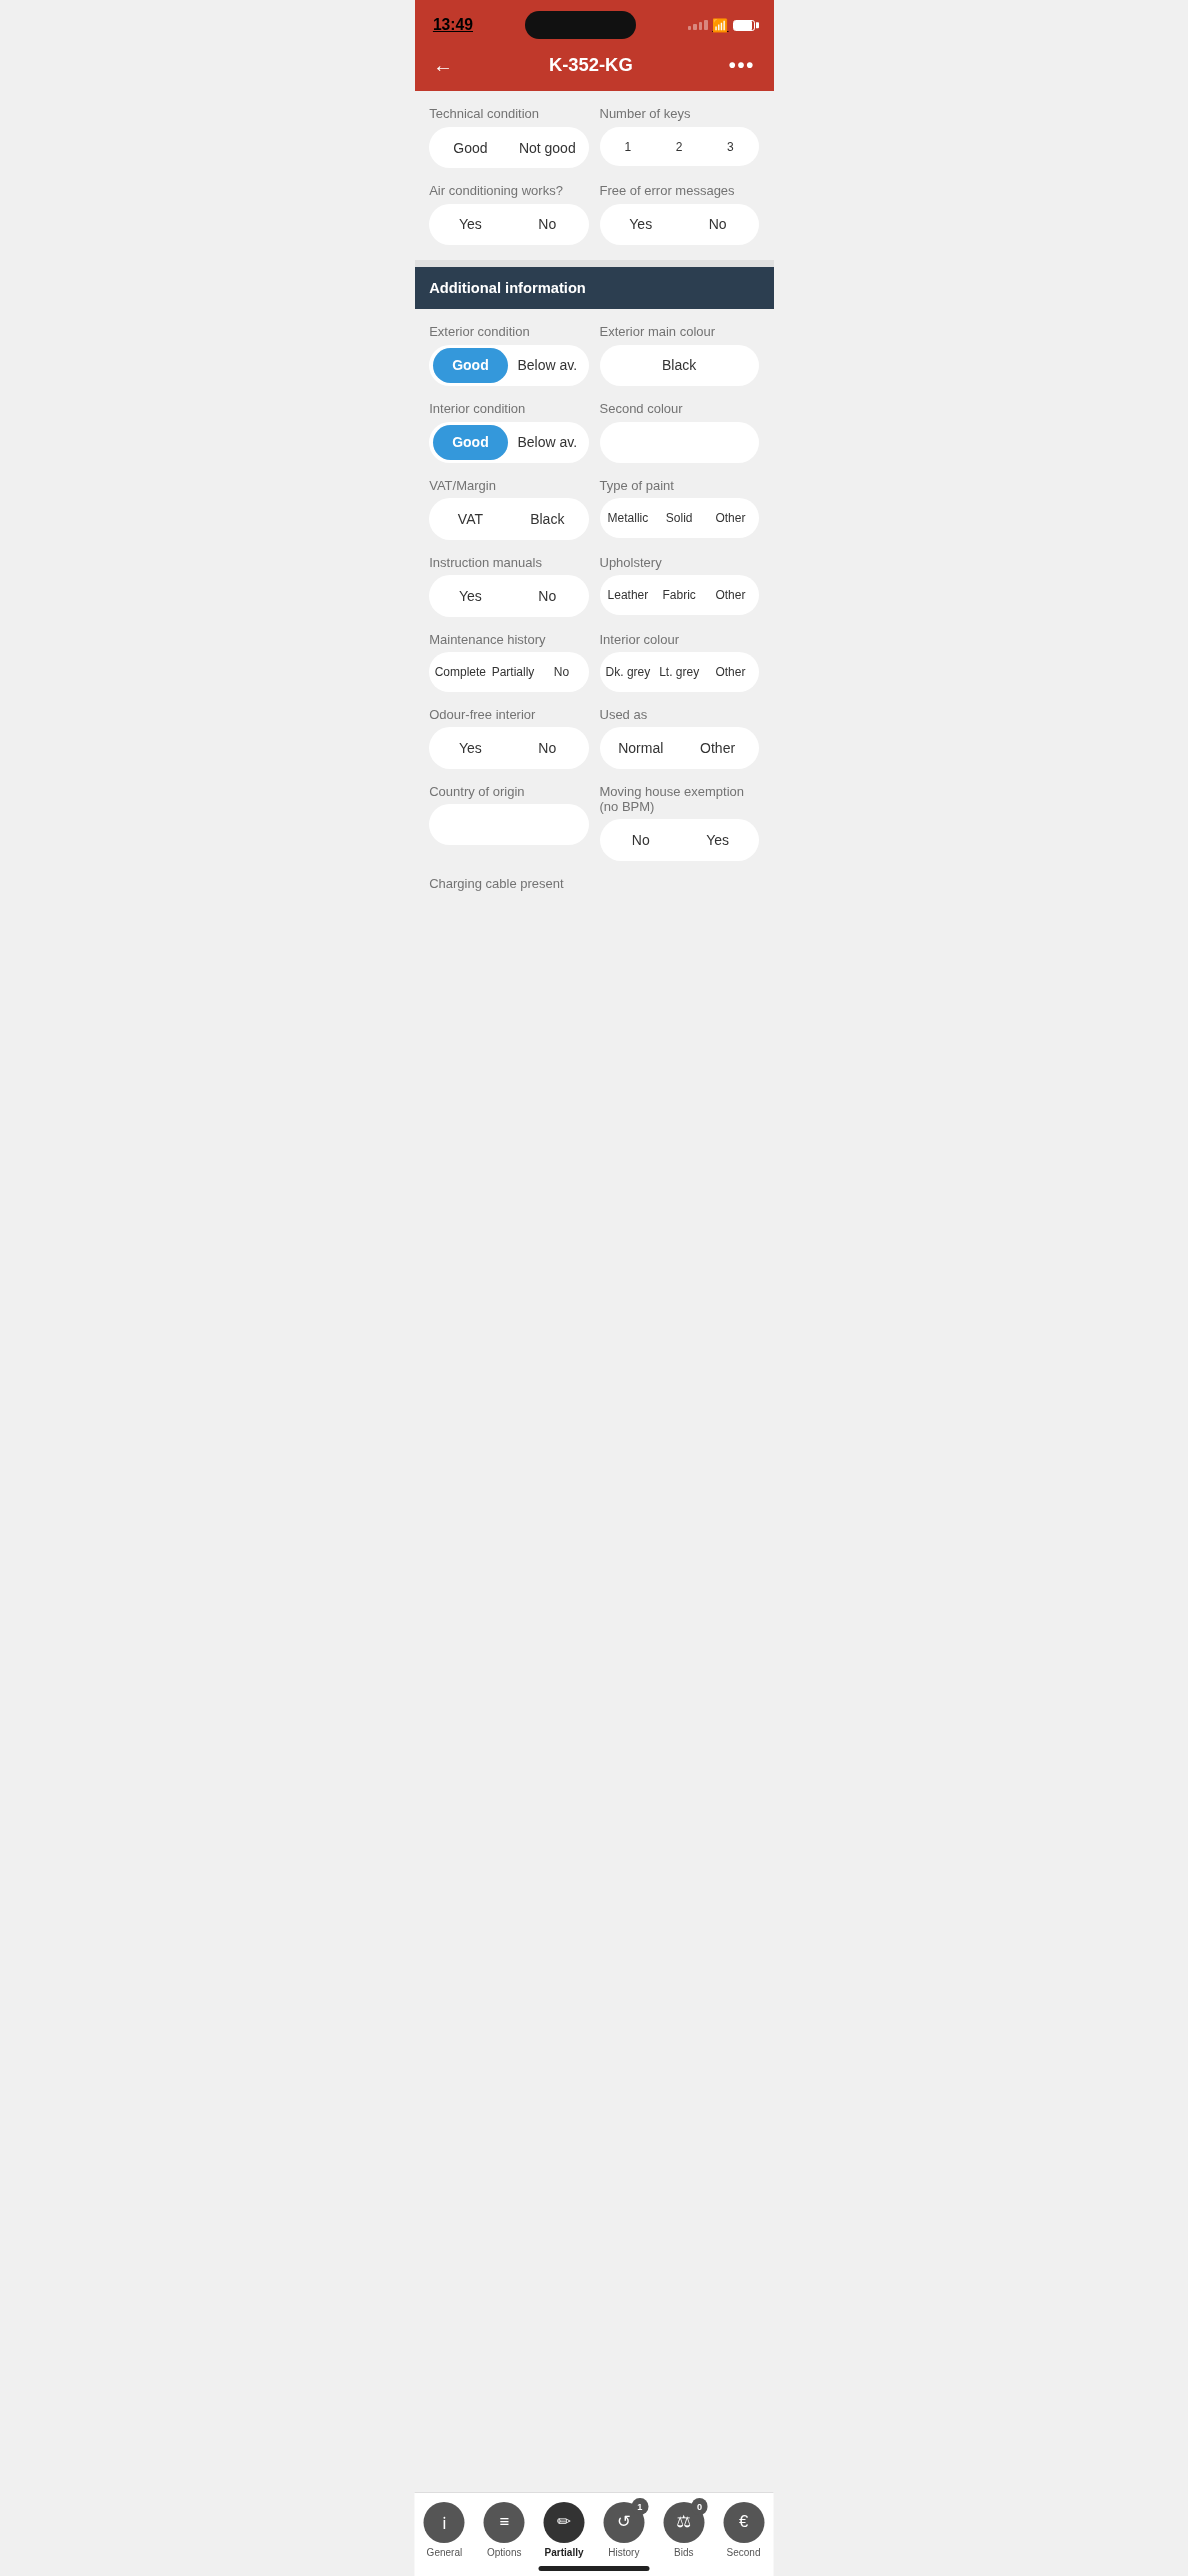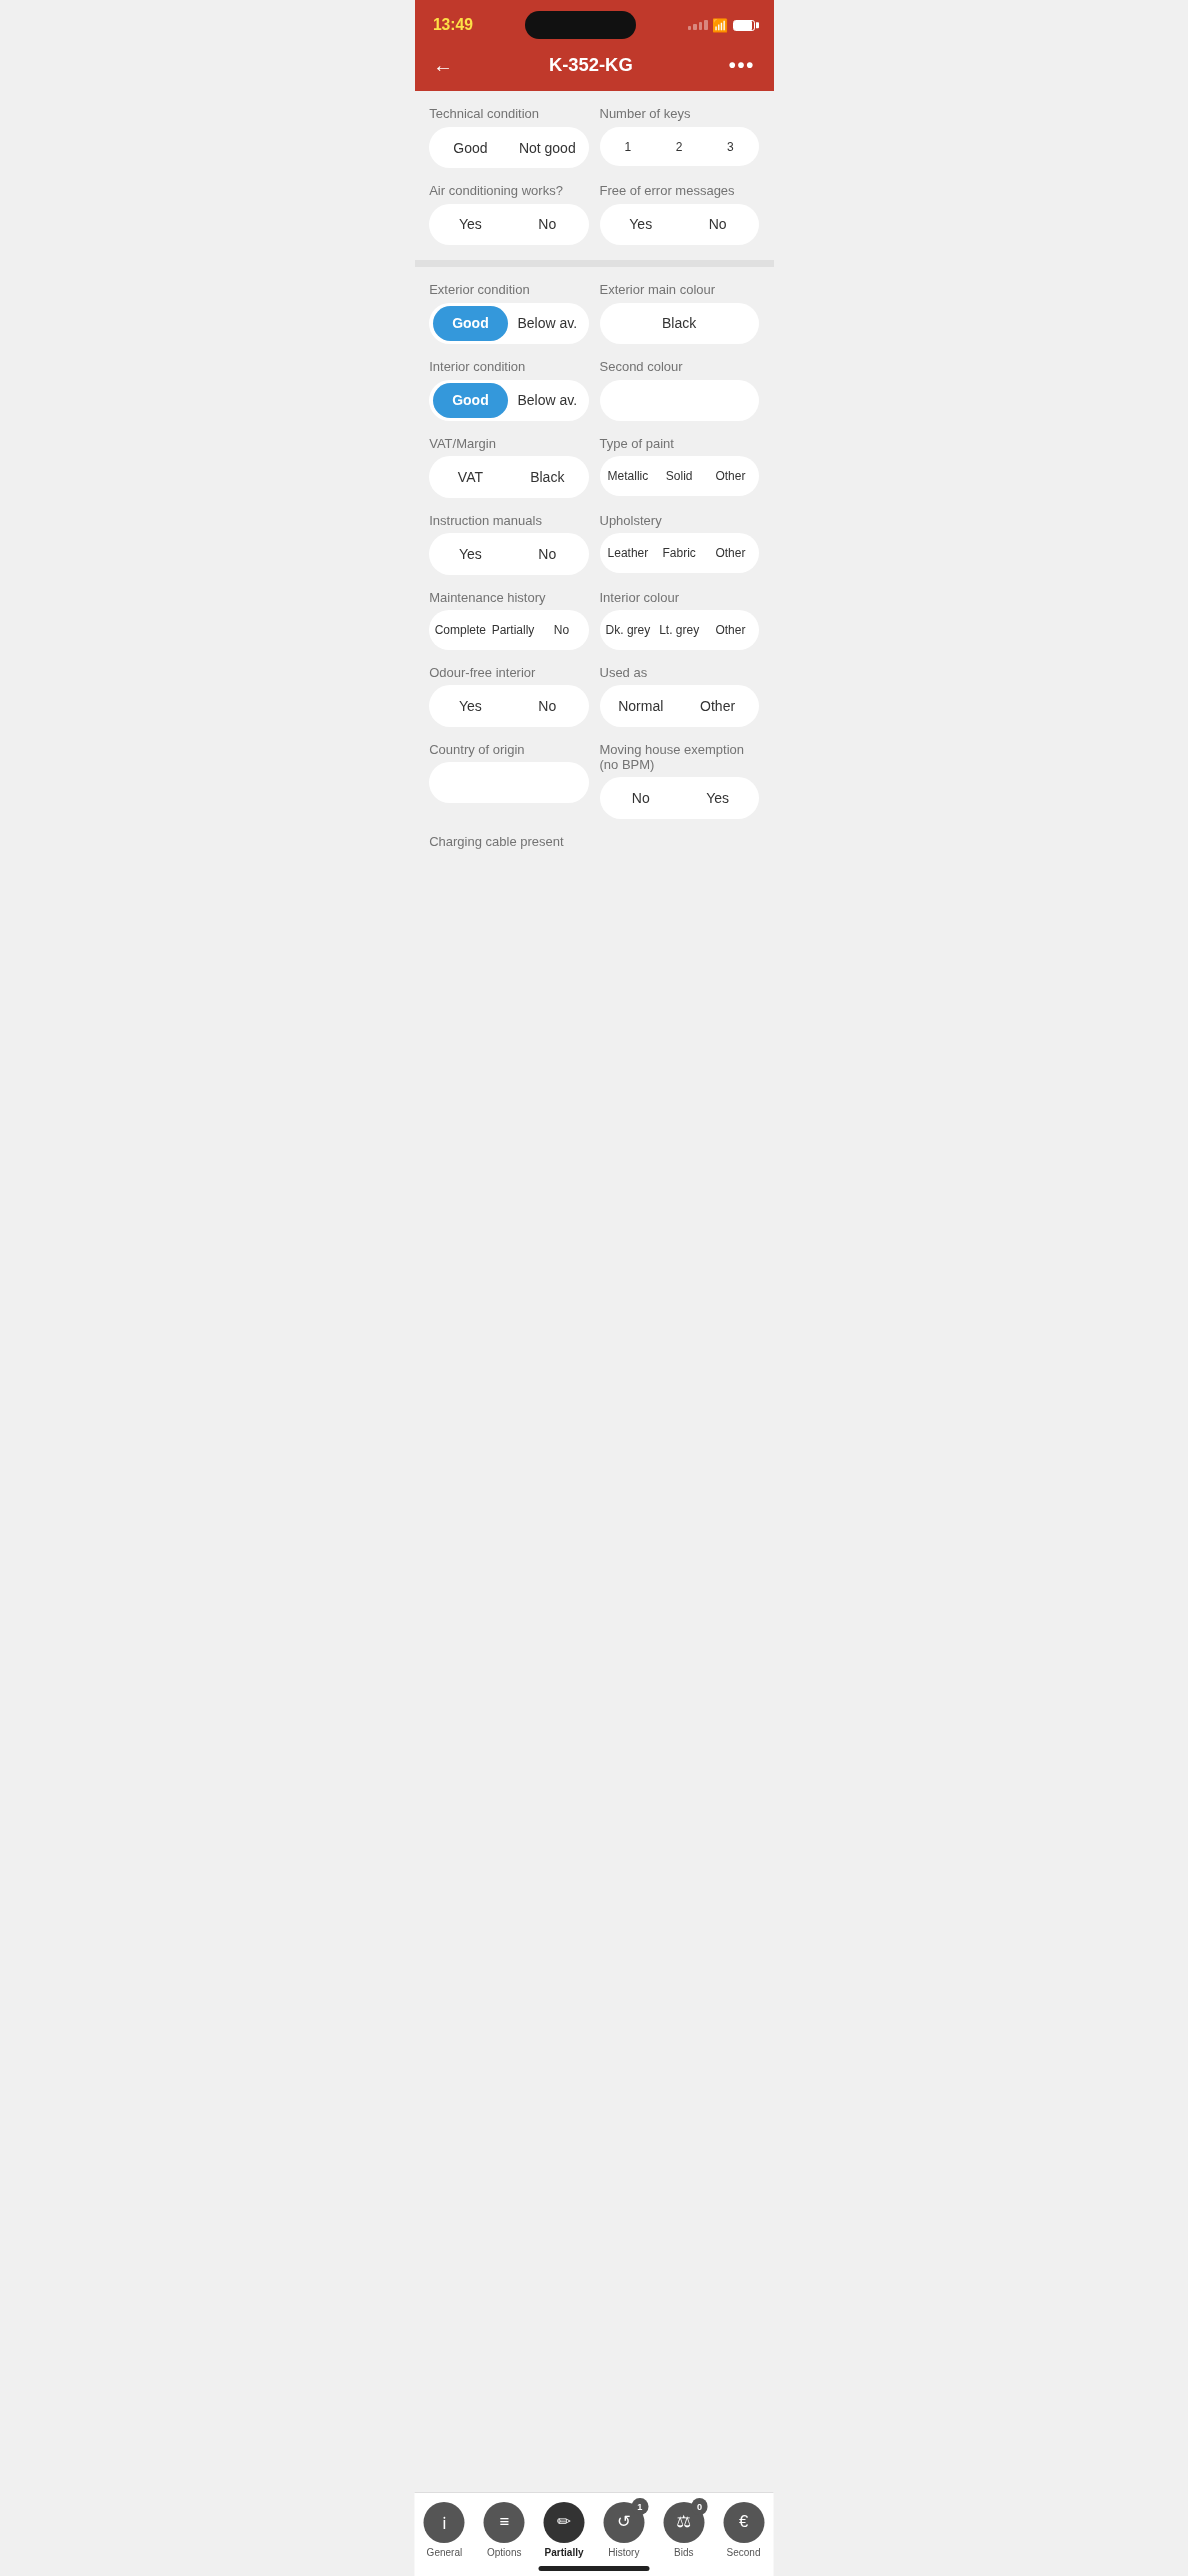--- a/index.html
+++ b/index.html
@@ -12,21 +12,22 @@
       min-height: 100vh;
     }
 
     
     .status-bar {
       background: #c0392b;
       display: flex;
       align-items: center;
       justify-content: space-between;
       padding: 11px 18.4px 7.4px;
-      color: #fde047;
+      color: #000000;
+      text-decoration: underline;
     }
     .status-time {
       font-size: 15.7px;
       font-weight: 600;
     }
     .status-notch {
       background: #111;
       border-radius: 18.4px;
       width: 111px;
       height: 28px;
@@ -324,20 +325,23 @@
           <button class="btn-option">Yes</button>
           <button class="btn-option">No</button>
         </div>
       </div>
 
     </div>
   </div>
 
   <div class="section-divider"></div>
 
+  <div class="section-header">
+    <span>Additional information</span>
+  </div>
   <div class="section-content">
     <div class="fields-grid">
 
       <div class="field-group">
         <span class="field-label">Exterior condition</span>
         <div class="btn-group">
           <button class="btn-option active">Good</button>
           <button class="btn-option">Below av.</button>
         </div>
       </div>

